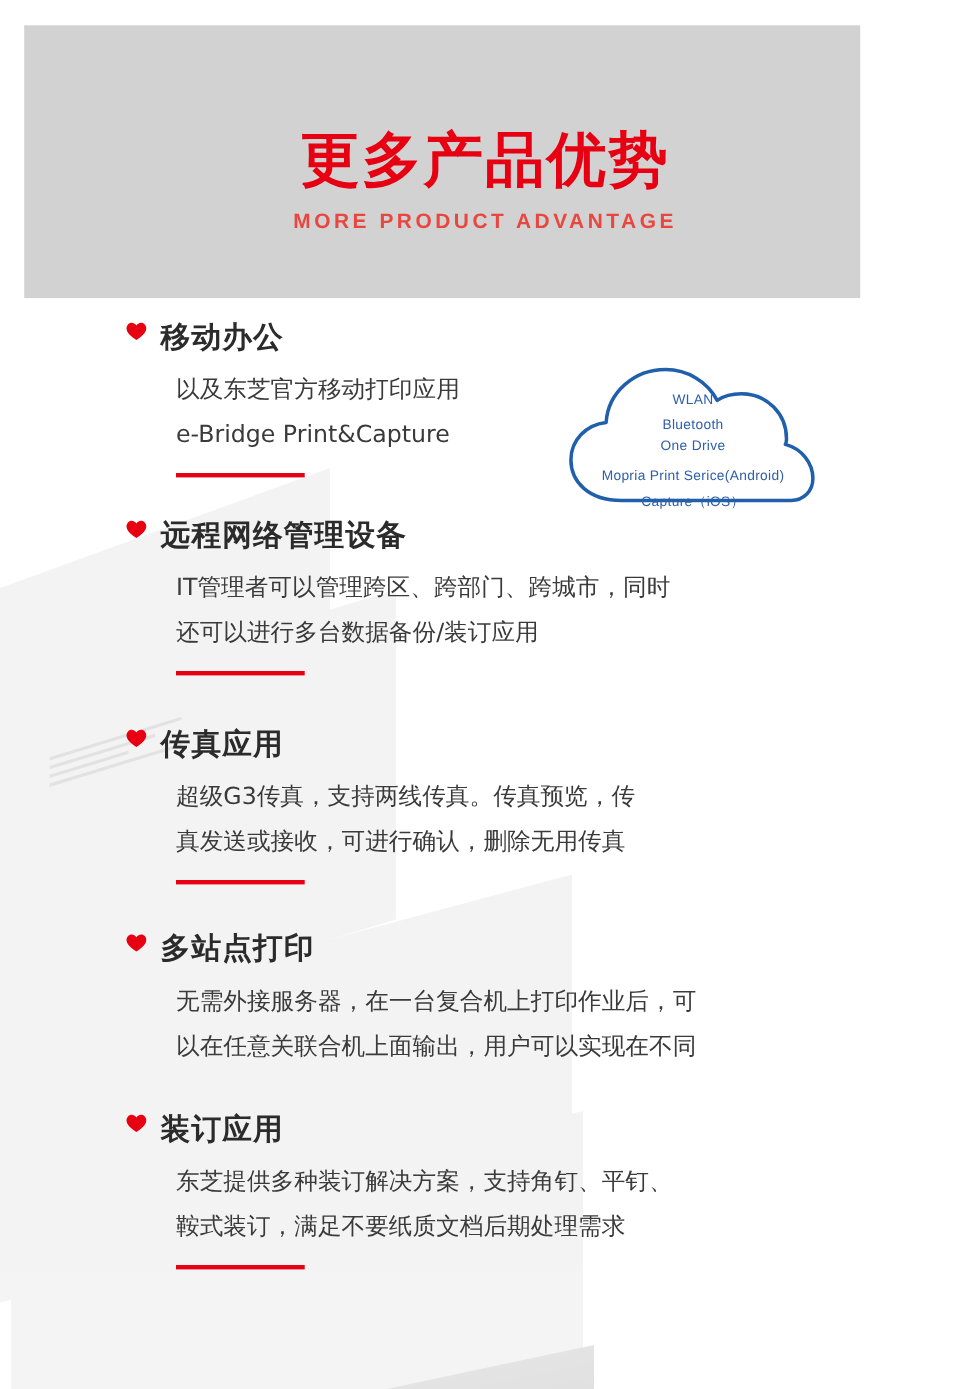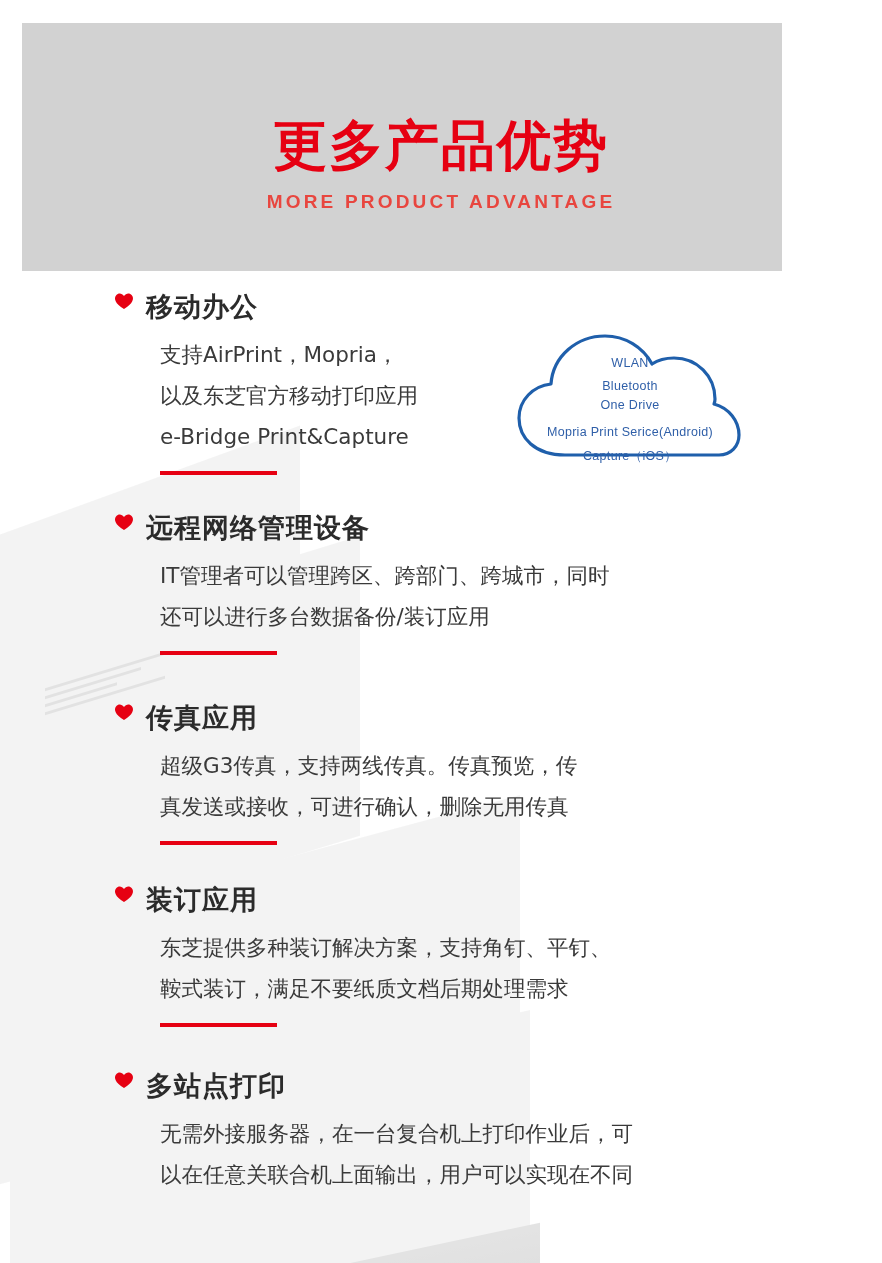--- a/index.html
+++ b/index.html
@@ -227,21 +227,20 @@
     <div class="feature f-mobile">
       <div class="bullet">
         <svg width="22" height="18" viewBox="0 0 22 18">
           <path d="M11 17 C2 11.5 0.5 6.5 3.2 3.2 C5.4 0.6 9 1.1 11 4 C13 1.1 16.6 0.6 18.8 3.2 C21.5 6.5 20 11.5 11 17 Z" fill="#e60012"></path>
         </svg>
       </div>
       <div class="feature-head">
         <div class="feature-title">移动办公</div>
       </div>
       <div class="feature-body">
-        <div>支持AirPrint，Mopria，</div>
         <div>以及东芝官方移动打印应用</div>
         <div>e-Bridge Print&amp;Capture</div>
       </div>
       <div class="divider"></div>
 
       <div class="cloud">
         <svg width="250" height="160" viewBox="0 0 250 160">
           <path d="M60 145 C30 145 14 128 14 108 C14 90 28 76 46 74 C48 46 72 26 100 26 C120 26 138 37 147 54 C153 50 161 48 169 48 C192 48 210 66 210 89 C210 90 210 92 209 94 C224 98 234 111 234 125 C234 136 226 145 214 145 Z" fill="none" stroke="#1f5fab" stroke-width="3.2" stroke-linejoin="round"></path>
         </svg>
         <div class="cloud-label cl1">WLAN</div>
@@ -277,45 +276,45 @@
       <div class="feature-head">
         <div class="feature-title">传真应用</div>
       </div>
       <div class="feature-body">
         <div>超级G3传真，支持两线传真。传真预览，传</div>
         <div>真发送或接收，可进行确认，删除无用传真</div>
       </div>
       <div class="divider"></div>
     </div>
 
+    <div class="feature f-multi">
+      <div class="bullet">
+        <svg width="22" height="18" viewBox="0 0 22 18">
+          <path d="M11 17 C2 11.5 0.5 6.5 3.2 3.2 C5.4 0.6 9 1.1 11 4 C13 1.1 16.6 0.6 18.8 3.2 C21.5 6.5 20 11.5 11 17 Z" fill="#e60012"></path>
+        </svg>
+      </div>
+      <div class="feature-head">
+        <div class="feature-title">多站点打印</div>
+      </div>
+      <div class="feature-body">
+        <div>无需外接服务器，在一台复合机上打印作业后，可</div>
+        <div>以在任意关联合机上面输出，用户可以实现在不同</div>
+      </div>
+    </div>
+
     <div class="feature f-staple">
       <div class="bullet">
         <svg width="22" height="18" viewBox="0 0 22 18">
           <path d="M11 17 C2 11.5 0.5 6.5 3.2 3.2 C5.4 0.6 9 1.1 11 4 C13 1.1 16.6 0.6 18.8 3.2 C21.5 6.5 20 11.5 11 17 Z" fill="#e60012"></path>
         </svg>
       </div>
       <div class="feature-head">
         <div class="feature-title">装订应用</div>
       </div>
       <div class="feature-body">
         <div>东芝提供多种装订解决方案，支持角钉、平钉、</div>
         <div>鞍式装订，满足不要纸质文档后期处理需求</div>
       </div>
       <div class="divider"></div>
     </div>
 
-    <div class="feature f-multi">
-      <div class="bullet">
-        <svg width="22" height="18" viewBox="0 0 22 18">
-          <path d="M11 17 C2 11.5 0.5 6.5 3.2 3.2 C5.4 0.6 9 1.1 11 4 C13 1.1 16.6 0.6 18.8 3.2 C21.5 6.5 20 11.5 11 17 Z" fill="#e60012"></path>
-        </svg>
-      </div>
-      <div class="feature-head">
-        <div class="feature-title">多站点打印</div>
-      </div>
-      <div class="feature-body">
-        <div>无需外接服务器，在一台复合机上打印作业后，可</div>
-        <div>以在任意关联合机上面输出，用户可以实现在不同</div>
-      </div>
-    </div>
-
   </div>
 </div>
 
 </body></html>

